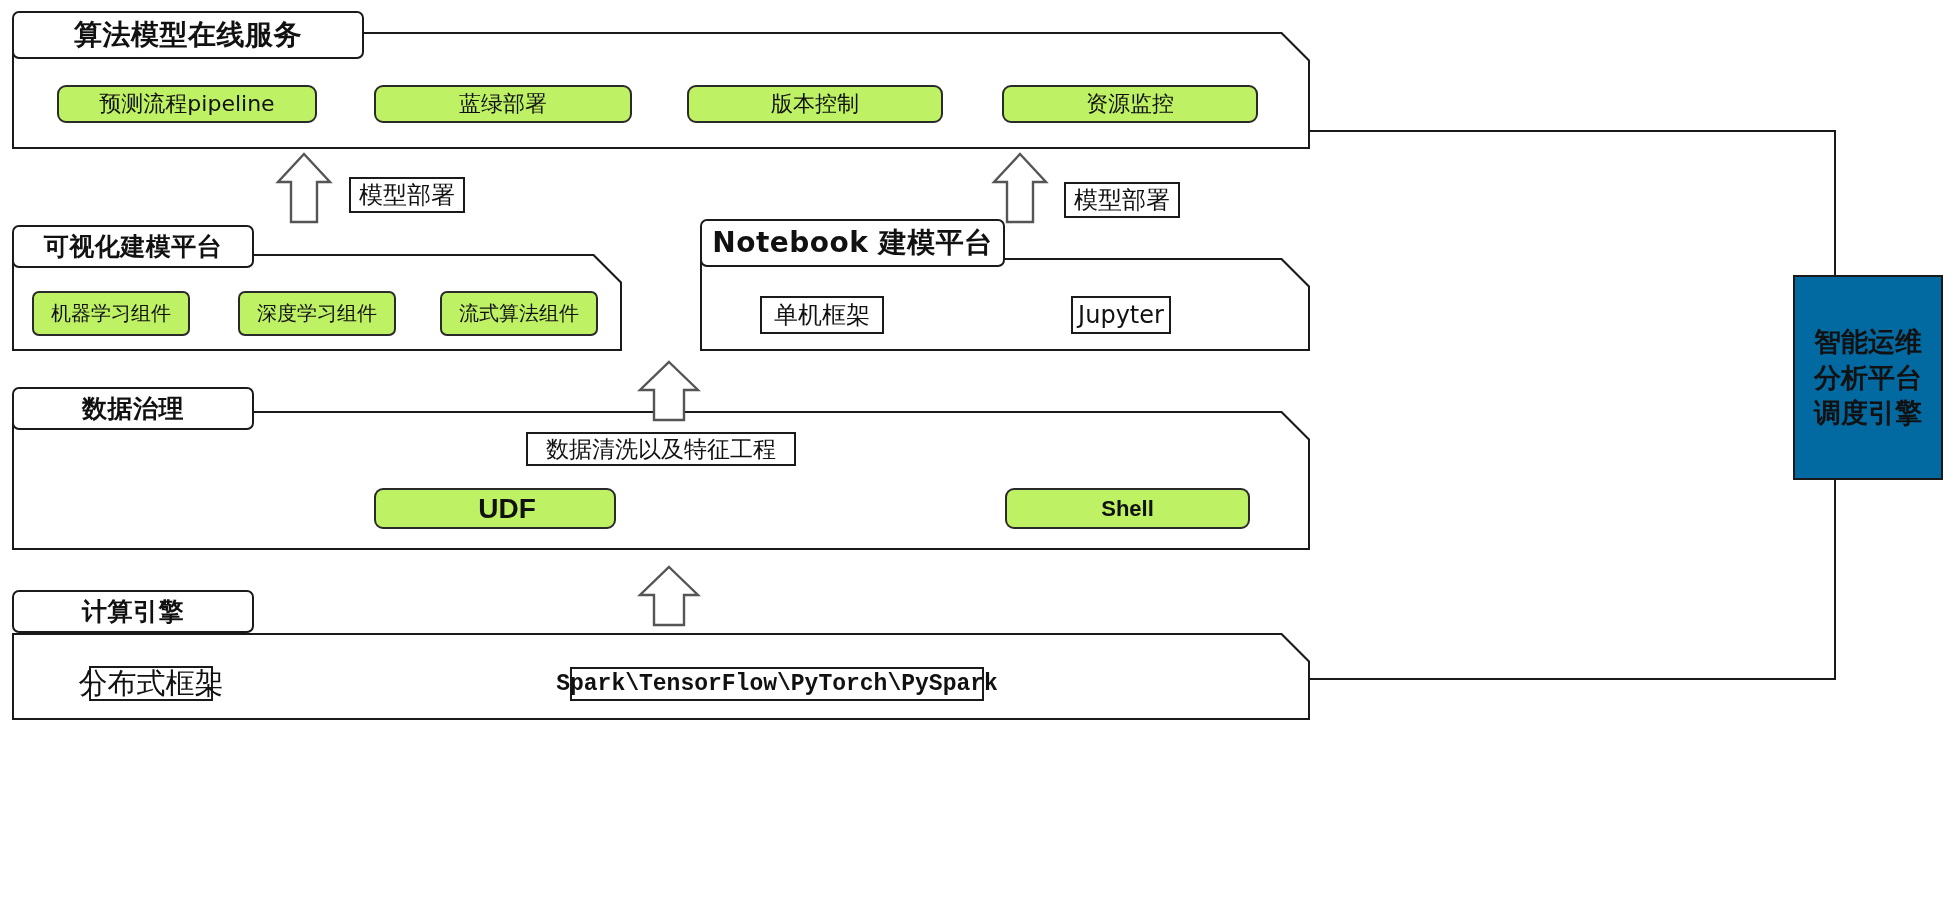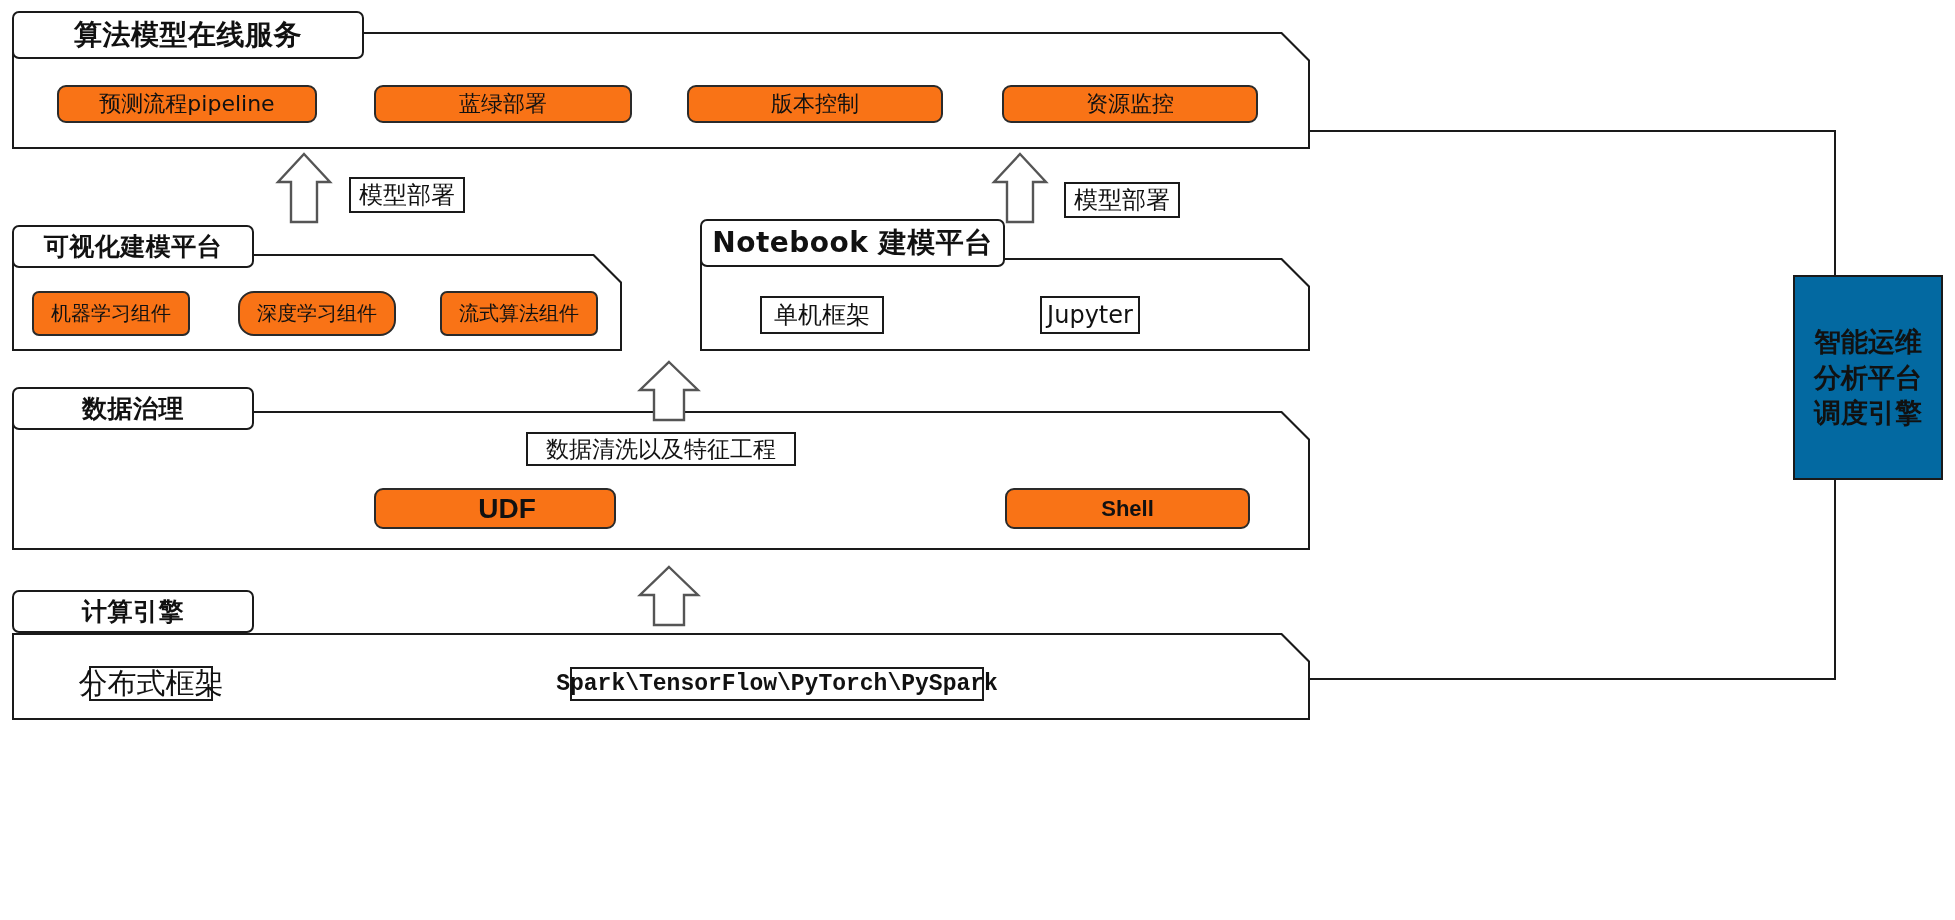--- a/index.html
+++ b/index.html
@@ -50,21 +50,21 @@
     align-items:center;
     justify-content:center;
     font-weight:bold;
     letter-spacing:.5px;
     z-index:6;
     white-space:nowrap;
   }
   
   .pill{
     position:absolute;
-    background:#f97316;
+    background:#bef264;
     border:2px solid #2a2a2a;
     border-radius:9px;
     box-sizing:border-box;
     display:flex;
     align-items:center;
     justify-content:center;
     z-index:5;
     white-space:nowrap;
   }
   .pill.bold{font-weight:bold;}
@@ -122,31 +122,31 @@
   <div class="pill txt-cn" style="left:1002px; top:85px; width:256px; height:38px; font-size:22px;">资源监控</div>
   <div class="pill txt-cn" style="left:687px; top:85px; width:256px; height:38px; font-size:22px;">版本控制</div>
 
   <div class="panel notched" style="left:12px; top:254px; width:610px; height:97px;">
     <div class="panel-shape"></div>
     <div class="panel-inner"></div>
   </div>
   <div class="tab txt-cn" style="left:12px; top:225px; width:242px; height:43px; font-size:25px;">可视化建模平台</div>
 
   <div class="pill txt-cn" style="left:32px; top:291px; width:158px; height:45px; font-size:20px; border-radius:7px;">机器学习组件</div>
-  <div class="pill txt-cn" style="left:238px; top:291px; width:158px; height:45px; font-size:20px; border-radius:16px;">深度学习组件</div>
+  <div class="pill txt-cn" style="left:238px; top:291px; width:158px; height:45px; font-size:20px; border-radius:7px;">深度学习组件</div>
   <div class="pill txt-cn" style="left:440px; top:291px; width:158px; height:45px; font-size:20px; border-radius:7px;">流式算法组件</div>
 
   <div class="panel notched" style="left:700px; top:258px; width:610px; height:93px;">
     <div class="panel-shape"></div>
     <div class="panel-inner"></div>
   </div>
   <div class="tab txt-cn" style="left:700px; top:219px; width:305px; height:48px; font-size:28px;">Notebook 建模平台</div>
 
   <div class="rectlabel txt-cn" style="left:760px; top:296px; width:124px; height:38px; font-size:24px; border-width:2px;">单机框架</div>
-  <div class="rectlabel txt-cn" style="left:1040px; top:296px; width:100px; height:38px; font-size:24px; border-width:2px;">Jupyter</div>
+  <div class="rectlabel txt-cn" style="left:1071px; top:296px; width:100px; height:38px; font-size:24px; border-width:2px;">Jupyter</div>
 
   <div class="panel notched" style="left:12px; top:411px; width:1298px; height:139px;">
     <div class="panel-shape"></div>
     <div class="panel-inner"></div>
   </div>
   <div class="tab txt-cn" style="left:12px; top:387px; width:242px; height:43px; font-size:25px;">数据治理</div>
 
   <div class="pill bold" style="left:374px; top:488px; width:242px; height:41px; font-size:28px;padding-left:24px;">UDF</div>
   <div class="pill bold" style="left:1005px; top:488px; width:245px; height:41px; font-size:22px;">Shell</div>
 

